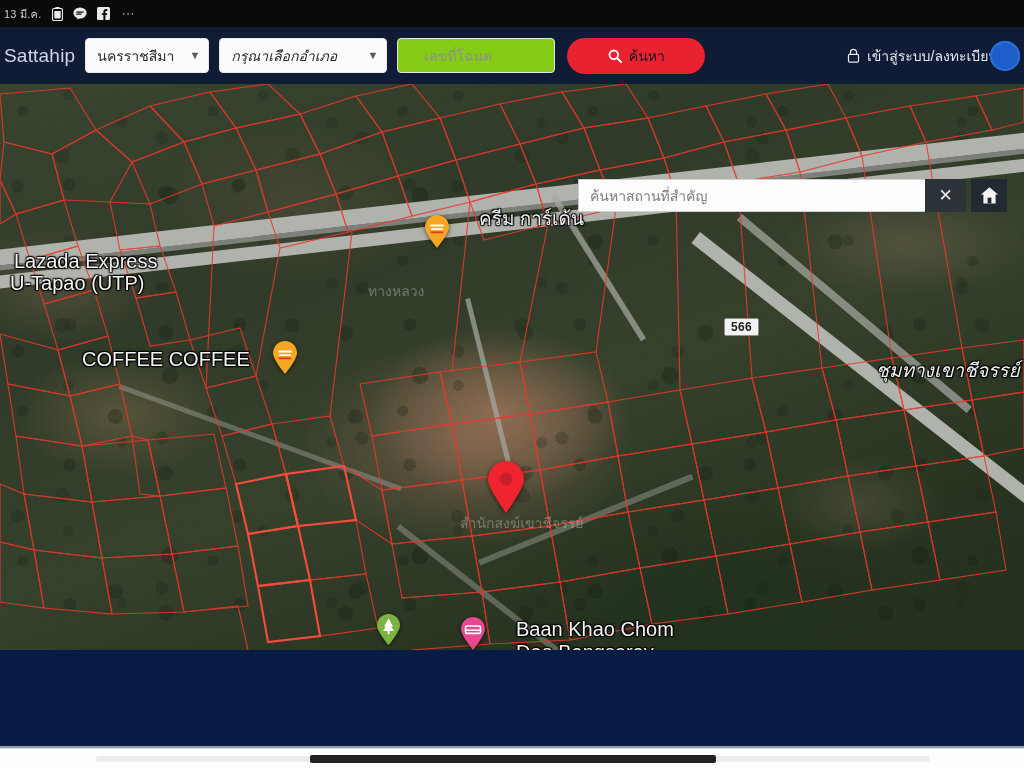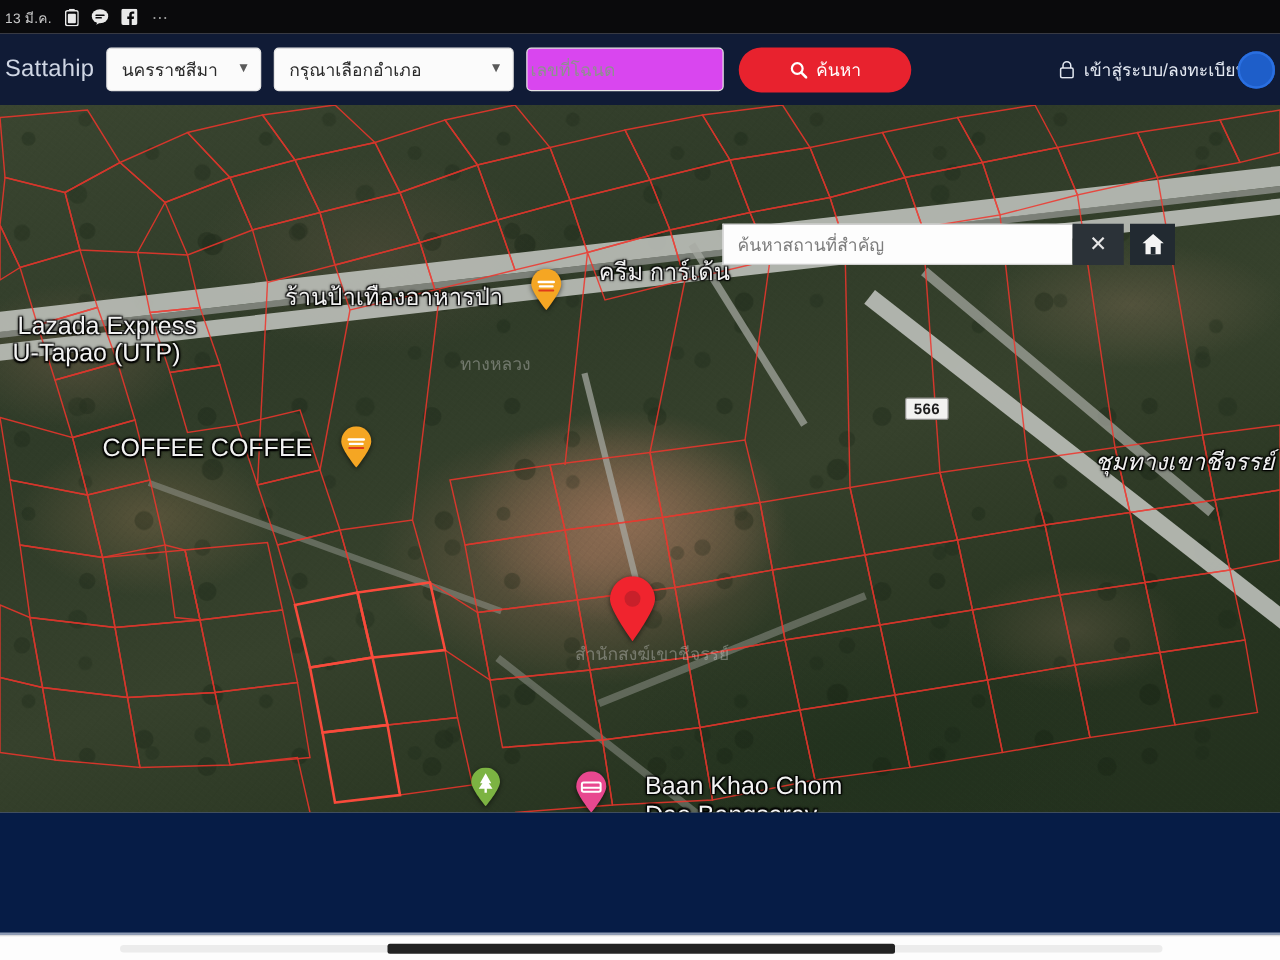--- a/index.html
+++ b/index.html
@@ -34,35 +34,35 @@
     white-space:nowrap; margin-right:10px; margin-left:-6px;
   }
   .selwrap { position:relative; margin-right:10px; }
   .sel {
     appearance:none; -webkit-appearance:none;
     height:35px; background:#fbfbfb; border:1px solid #e6e6e6; border-radius:4px;
     font-size:14px; color:#2a2a2a; padding:0 26px 0 11px;
     font-family:"Liberation Sans","DejaVu Sans",sans-serif;
   }
   #sel-province { width:124px; }
-  #sel-district { width:192px; }
+  #sel-district { width:168px;font-style:italic; }
   .caret {
     position:absolute; right:9px; top:50%; transform:translateY(-55%);
     pointer-events:none; color:#5a5a5a; font-size:11px; line-height:1;
   }
   .deed-input {
-    width:158px; height:35px; background:#d946ef; border:1px solid #e6e6e6;
-    border-radius:4px; font-size:14px; color:#333; padding:0 2px;
+    width:158px; height:35px; background:#84cc16; border:1px solid #e6e6e6;
+    border-radius:4px; font-size:14px; color:#333; padding:0 26px;
     margin-right:12px;
     font-family:"Liberation Sans","DejaVu Sans",sans-serif;
   }
   .deed-input::placeholder { color:#8f8f8f; }
   .btn-search {
     height:36px; min-width:138px; border:none; border-radius:19px;
-    background:#e8222e; color:#ffffff; font-size:14px; cursor:pointer;
+    background:#e8222e; color:#0f172a; font-size:14px; cursor:pointer;
     display:inline-flex; align-items:center; justify-content:center; gap:7px;
     font-family:"Liberation Sans","DejaVu Sans",sans-serif;
   }
   .btn-search svg { display:block; }
   .login {
     position:absolute; right:26px; top:50%; transform:translateY(-50%);
     display:flex; align-items:center; gap:7px;
     color:#e3e8f1; font-size:14px; white-space:nowrap; cursor:pointer;
   }
   .login svg { display:block; }
@@ -151,21 +151,21 @@
     border-radius:2px; color:#1d1d1d; font-size:12px; font-weight:700;
     padding:1px 6px; line-height:1.2; letter-spacing:.3px;
   }
 
   
   .place-search {
     position:absolute; left:578px; top:95px; display:flex; align-items:stretch;
     height:33px; z-index:8;
   }
   .place-input {
-    width:280px; height:33px; background:#fdfdfd; border:1px solid #cfcfcf;
+    width:347px; height:33px; background:#fdfdfd; border:1px solid #cfcfcf;
     border-right:none; font-size:14px; color:#333; padding:0 11px;
     font-family:"Liberation Sans","DejaVu Sans",sans-serif;
   }
   .place-input::placeholder { color:#7d7d7d; }
   .btn-clear {
     width:41px; background:#2b3238; border:none; color:#e7e7e7;
     font-size:17px; line-height:1; cursor:pointer; display:flex;
     align-items:center; justify-content:center;
   }
   .btn-home {
@@ -456,21 +456,20 @@
 
       <div class="pin" style="left:486px; top:377px;">
         <svg width="40" height="52" viewBox="0 0 40 52">
             <path d="M20 52C20 52 38 27.5 38 18.6 38 8.3 29.9 0 20 0S2 8.3 2 18.6C2 27.5 20 52 20 52z" fill="#f0242e"></path>
             <circle cx="20" cy="18" r="6.4" fill="#c8202a"></circle>
           </svg>
       </div>
 
       <div class="shield" style="left:724px; top:234px;">566</div>
 
-      <div class="mlabel thai" style="left:208px; top:144px;">ร้านป้าเทืองอาหารป่า</div>
       <div class="mlabel thai" style="left:459px; top:124px;">ครีม การ์เด้น</div>
       <div class="mlabel poi" style="left:-6px; top:166px;">Lazada Express</div>
       <div class="mlabel poi" style="left:-10px; top:188px;">U-Tapao (UTP)</div>
       <div class="mlabel poi" style="left:62px; top:264px;">COFFEE COFFEE</div>
       <div class="mlabel thai" style="left:856px; top:276px;font-style:italic;">ชุมทางเขาชีจรรย์</div>
       <div class="mlabel faint" style="left:440px; top:432px;">สำนักสงฆ์เขาชีจรรย์</div>
       <div class="mlabel poi" style="left:496px; top:534px;">Baan Khao Chom</div>
       <div class="mlabel poi" style="left:496px; top:557px;">Dao Bangsaray</div>
       <div class="mlabel faint" style="left:348px; top:200px;">ทางหลวง</div>
     </div>

